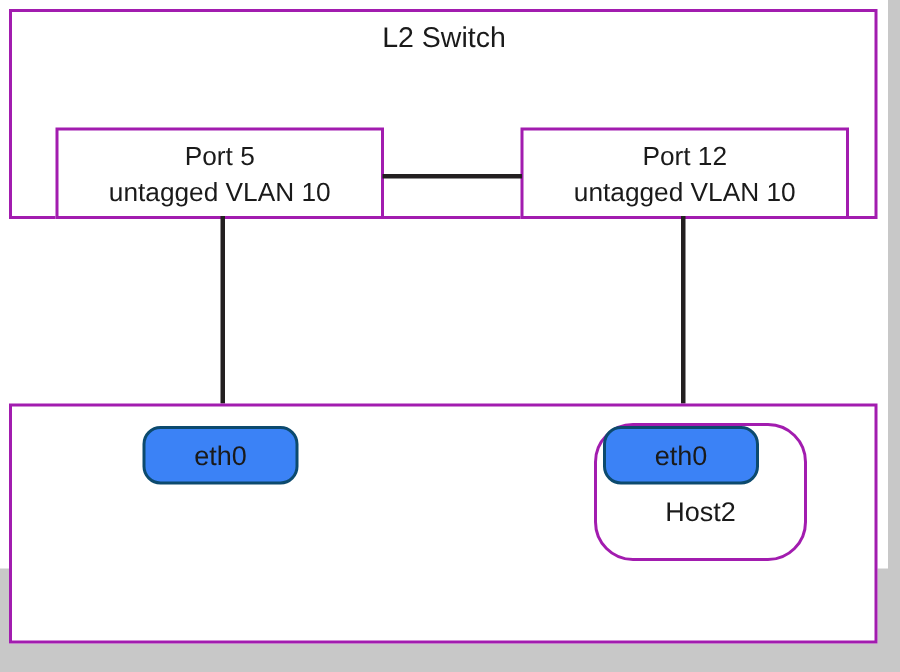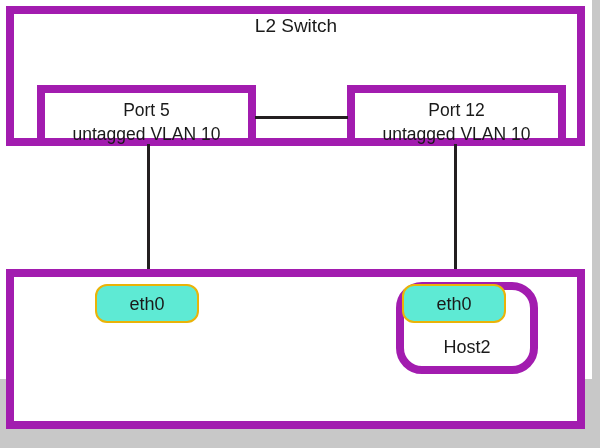--- a/index.html
+++ b/index.html
@@ -25,28 +25,28 @@
     width: 592px;
     height: 379px;
     background: #ffffff;
   }
 
   
   .box {
     position: absolute;
     box-sizing: border-box;
     background: #ffffff;
-    border: 8px solid #a21caf;
+    border: 2px solid #a21caf;
   }
 
   .pill {
     position: absolute;
     box-sizing: border-box;
-    background: #5eead4;
-    border: 2px solid #eab308;
+    background: #3b82f6;
+    border: 2px solid #0c4a6e;
     border-radius: 12px;
   }
 
   .line-v {
     position: absolute;
     background: #231f20;
     width: 3px;
   }
   .line-h {
     position: absolute;

